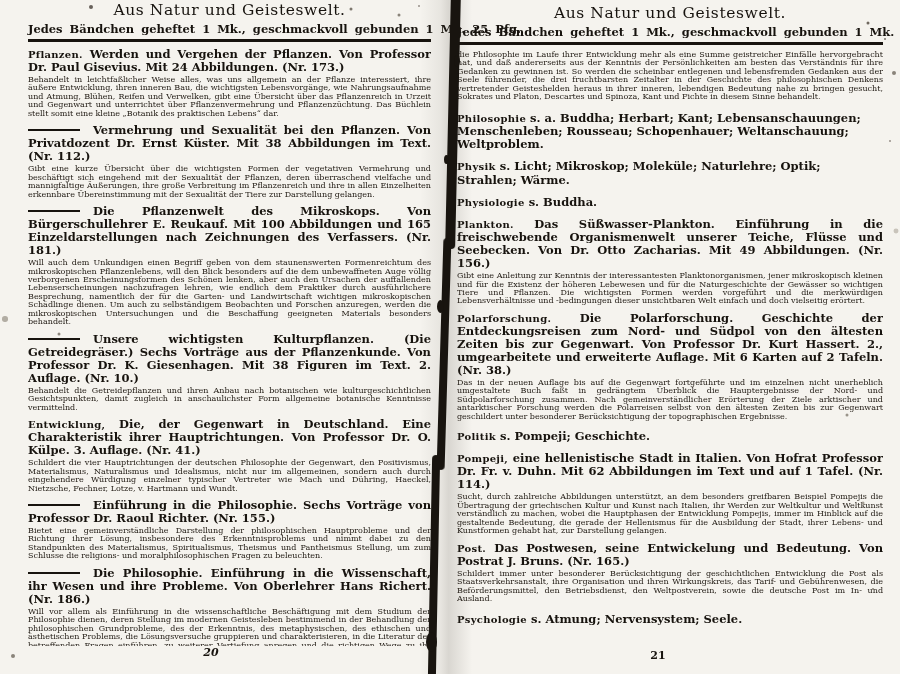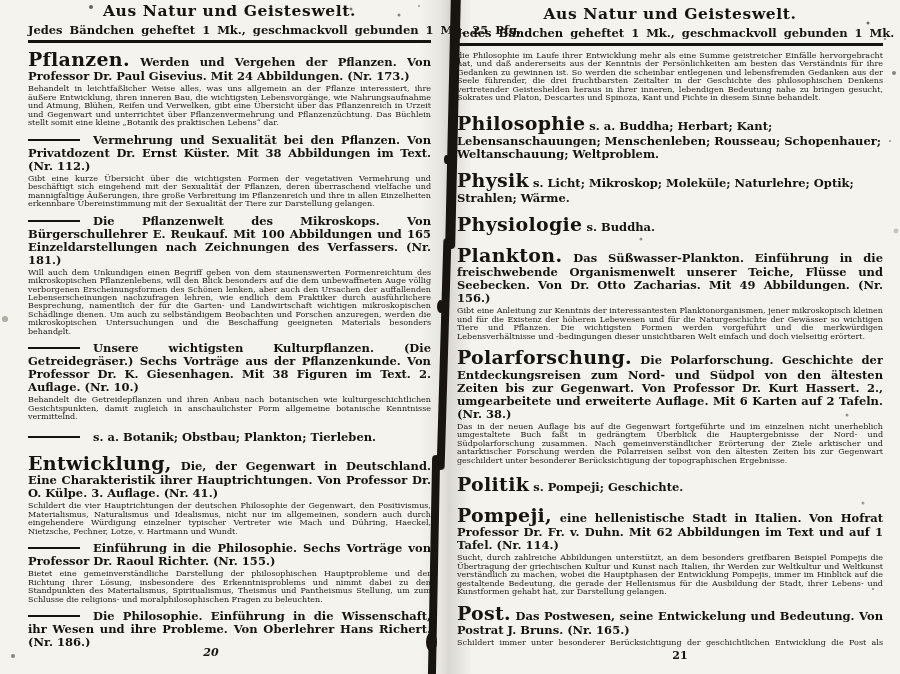--- a/index.html
+++ b/index.html
@@ -10,62 +10,62 @@
     color:#17130e;
     font-family:"DejaVu Serif","Liberation Serif",serif;
   }
   .scan { position:absolute; inset:0; }
 
   .page { position:absolute; }
   .page-left  { left:28px;  top:1px;  width:403px; }
   .page-right { left:457px; top:4px;  width:426px; }
 
   .hdr-title {
-    text-align:center; font-weight:bold; font-size:15.5px;
+    text-align:center; font-weight:normal; font-size:15.5px;
     letter-spacing:0.6px;
   }
   .hdr-price {
     text-align:center; font-weight:bold; font-size:11.5px;
     word-spacing:3px; white-space:nowrap; margin-top:3px;
   }
   .hdr-rule { border:0; border-top:3px solid #17130e; margin-top:3px; }
 
   .entries { margin-top:6px; height:598px; overflow:hidden; }
   .page-right .entries { height:596px; }
 
   .entry { margin-bottom:6px; }
   .t-xref, .t-dash-xref { margin:9px 0; }
   .t-para { margin-bottom:10px; }
 
   .entry-head {
     font-size:11.5px; font-weight:bold; line-height:1.13;
     text-align:justify;
   }
-  .kw { font-size:19px; letter-spacing:0.3px; }
+  .kw { font-size:10px; letter-spacing:0.3px; }
 
   .entry-body {
     font-size:8px; line-height:1.06; text-align:justify;
     margin-top:2px; color:#1e1811; font-weight:normal;
   }
   .entry-body.cont { margin-top:0; }
 
   .xref-line { font-size:11.5px; font-weight:bold; line-height:1.15; }
 
   .dash {
     display:inline-block; width:52px; height:0;
     border-top:2.5px solid #17130e; margin-right:13px;
     vertical-align:3px;
   }
 
   .pagenum {
     position:absolute; width:60px; text-align:center;
     font-weight:bold; font-size:11px;
   }
   .pagenum-left  { left:153px; top:645px;font-style:italic; }
-  .pagenum-right { left:193px; top:645px; }
+  .pagenum-right { left:171px; top:645px; }
 
   
   .gutter {
     position:absolute; left:420px; top:0; width:52px; height:674px;
     background:linear-gradient(to right,
       rgba(70,64,56,0) 0%, rgba(70,64,56,0.08) 40%,
       rgba(70,64,56,0.16) 55%, rgba(70,64,56,0) 100%);
   }
   .streak { position:absolute; background:#18140f; border-radius:4px; filter:blur(0.4px); }
   .s1 { left:448px; top:-6px;  width:10px; height:255px; transform:rotate(1.3deg); }
@@ -107,23 +107,20 @@
           <p class="entry-head"><span class="dash"></span><span>Vermehrung und Sexualität bei den Pflanzen. Von Privatdozent Dr. Ernst Küster. Mit 38 Abbildungen im Text. (Nr. 112.)</span></p>
           <p class="entry-body">Gibt eine kurze Übersicht über die wichtigsten Formen der vegetativen Vermehrung und beschäftigt sich eingehend mit der Sexualität der Pflanzen, deren überraschend vielfache und mannigfaltige Äußerungen, ihre große Verbreitung im Pflanzenreich und ihre in allen Einzelheiten erkennbare Übereinstimmung mit der Sexualität der Tiere zur Darstellung gelangen.</p>
         </div>
         <div class="entry t-dash-entry">
           <p class="entry-head"><span class="dash"></span><span>Die Pflanzenwelt des Mikroskops. Von Bürgerschullehrer E. Reukauf. Mit 100 Abbildungen und 165 Einzeldarstellungen nach Zeichnungen des Verfassers. (Nr. 181.)</span></p>
           <p class="entry-body">Will auch dem Unkundigen einen Begriff geben von dem staunenswerten Formenreichtum des mikroskopischen Pflanzenlebens, will den Blick besonders auf die dem unbewaffneten Auge völlig verborgenen Erscheinungsformen des Schönen lenken, aber auch den Ursachen der auffallenden Lebenserscheinungen nachzufragen lehren, wie endlich dem Praktiker durch ausführlichere Besprechung, namentlich der für die Garten- und Landwirtschaft wichtigen mikroskopischen Schädlinge dienen. Um auch zu selbständigem Beobachten und Forschen anzuregen, werden die mikroskopischen Untersuchungen und die Beschaffung geeigneten Materials besonders behandelt.</p>
         </div>
         <div class="entry t-dash-entry">
           <p class="entry-head"><span class="dash"></span><span>Unsere wichtigsten Kulturpflanzen. (Die Getreidegräser.) Sechs Vorträge aus der Pflanzenkunde. Von Professor Dr. K. Giesenhagen. Mit 38 Figuren im Text. 2. Auflage. (Nr. 10.)</span></p>
           <p class="entry-body">Behandelt die Getreidepflanzen und ihren Anbau nach botanischen wie kulturgeschichtlichen Gesichtspunkten, damit zugleich in anschaulichster Form allgemeine botanische Kenntnisse vermittelnd.</p>
-        </div>
-        <div class="entry t-dash-xref">
-          <p class="xref-line"><span class="dash"></span><span>s. a. Botanik; Obstbau; Plankton; Tierleben.</span></p>
         </div>
         <div class="entry t-entry">
           <p class="entry-head"><span class="kw">Entwicklung,</span> <span>Die, der Gegenwart in Deutschland. Eine Charakteristik ihrer Hauptrichtungen. Von Professor Dr. O. Külpe. 3. Auflage. (Nr. 41.)</span></p>
           <p class="entry-body">Schildert die vier Hauptrichtungen der deutschen Philosophie der Gegenwart, den Positivismus, Materialismus, Naturalismus und Idealismus, nicht nur im allgemeinen, sondern auch durch eingehendere Würdigung einzelner typischer Vertreter wie Mach und Dühring, Haeckel, Nietzsche, Fechner, Lotze, v. Hartmann und Wundt.</p>
         </div>
         <div class="entry t-dash-entry">
           <p class="entry-head"><span class="dash"></span><span>Einführung in die Philosophie. Sechs Vorträge von Professor Dr. Raoul Richter. (Nr. 155.)</span></p>
           <p class="entry-body">Bietet eine gemeinverständliche Darstellung der philosophischen Hauptprobleme und der Richtung ihrer Lösung, insbesondere des Erkenntnisproblems und nimmt dabei zu den Standpunkten des Materialismus, Spiritualismus, Theismus und Pantheismus Stellung, um zum Schlusse die religions- und moralphilosophischen Fragen zu beleuchten.</p>
         </div>
         <div class="entry t-dash-entry">

